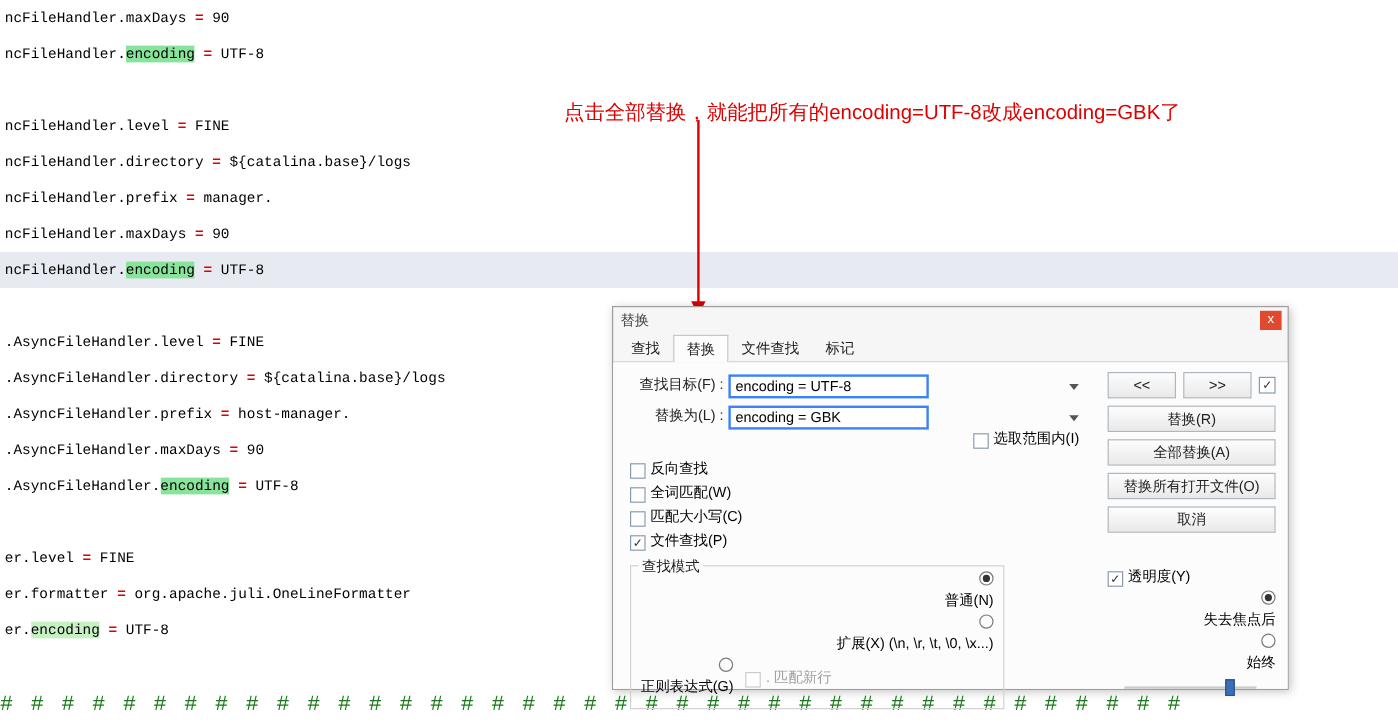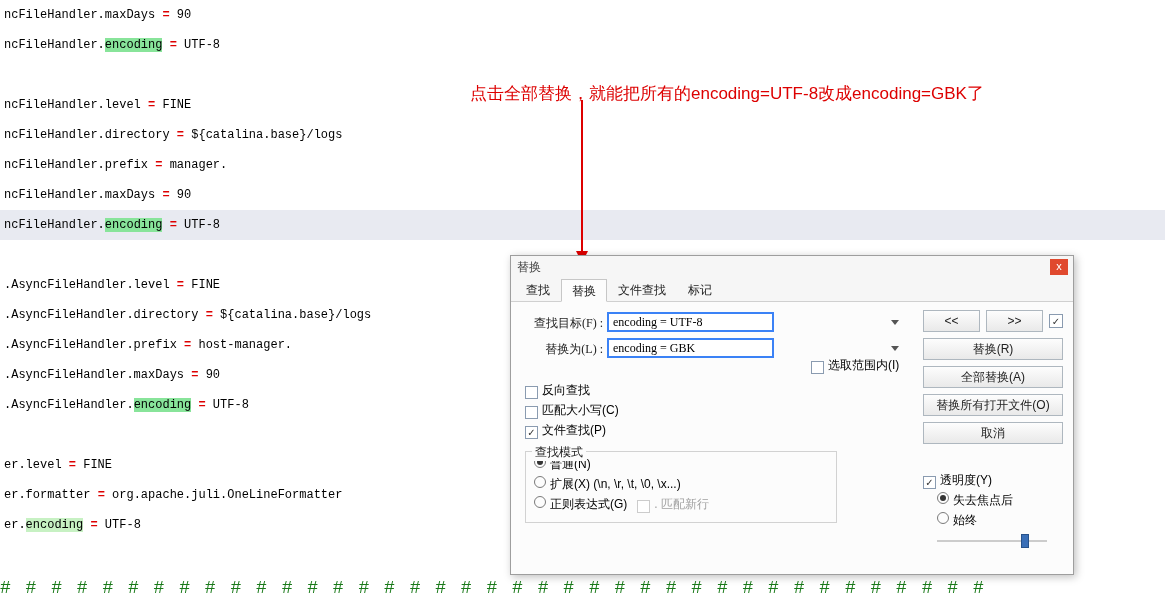--- a/index.html
+++ b/index.html
@@ -118,23 +118,22 @@
     top: 1px;
   }
   .dlg-body {
     padding: 10px 10px 6px 14px;
     position: relative;
     background: #fcfcfc;
     height: calc(100% - 46px);
   }
   .row {
     display: flex;
-    align-items: flex-end;
+    align-items: flex-start;
     margin-bottom: 6px;
-    font-family: Liberation Serif, serif;
   }
   .lbl {
     width: 78px;
     text-align: right;
     color: #222;
     margin-right: 4px;
   }
   .combo {
     flex: 1;
     height: 20px;
@@ -215,24 +214,25 @@
     position: absolute;
     top: -8px;
     left: 6px;
     background: #fcfcfc;
     padding: 0 3px;
     font-size: 12px;
     color: #222;
   }
   .radio {
     display: flex;
-    align-items: flex-start;
+    align-items: flex-end;
     gap: 4px;
     margin-bottom: 3px;
     cursor: pointer;
+    flex-direction: column;
   }
   .rb {
     width: 12px; height: 12px;
     border: 1px solid #7a7a7a;
     border-radius: 50%;
     display: inline-flex;
     align-items: center;
     justify-content: center;
   }
   .rb.checked::after {
@@ -360,20 +360,24 @@
       <button class="btn">取消</button>
     </div>
 
     <div class="area-left">
       <div class="chkbox">
         <span class="cb"></span>
           <span>反向查找</span>
       </div>
       <div class="chkbox">
         <span class="cb"></span>
+          <span>全词匹配(W)</span>
+      </div>
+      <div class="chkbox">
+        <span class="cb"></span>
           <span>匹配大小写(C)</span>
       </div>
       <div class="chkbox">
         <span class="cb">✓</span>
           <span>文件查找(P)</span>
       </div>
 
       <div class="fieldset" style="margin-top:12px;width:312px;">
         <span class="legend">查找模式</span>
         <div class="radio">

